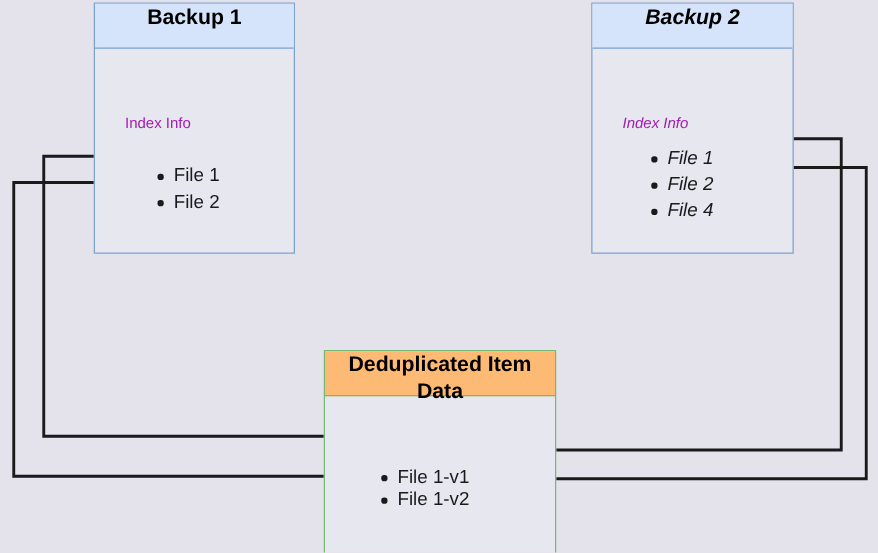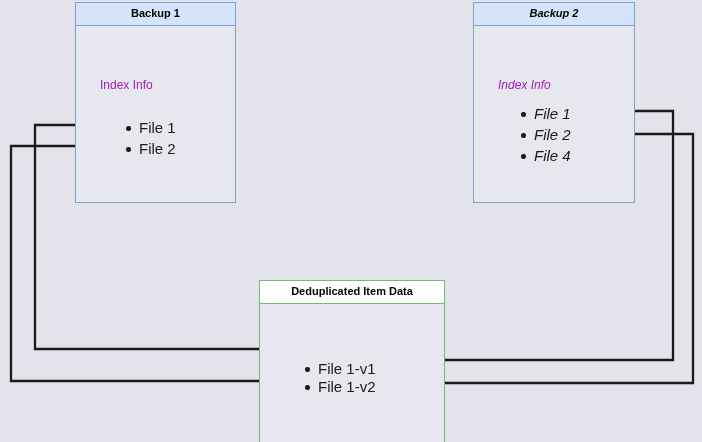--- a/index.html
+++ b/index.html
@@ -34,31 +34,31 @@
     box-sizing: border-box;
     border: 1.6px solid #7ba3d0;
     background: #e7e7f0;
   }
   .node.dedup {
     border-color: #74ba74;
     background: #e7e7f0;
   }
   .node-title {
     box-sizing: border-box;
-    height: 23px;
+    height: 36px;
     line-height: 21px;
     text-align: center;
     font-weight: bold;
-    font-size: 11px;
+    font-size: 17px;
     color: #000000;
     background: #d5e4fa;
     border-bottom: 1.6px solid #7ba3d0;
   }
   .node.dedup .node-title {
-    background: #ffffff;
+    background: #fdba74;
     border-bottom: 1.6px solid #74ba74;
   }
   .node-body {
     position: relative;
     height: calc(100% - 23px);
   }
   .index-label {
     position: absolute;
     font-size: 12px;
     color: #a21caf;

